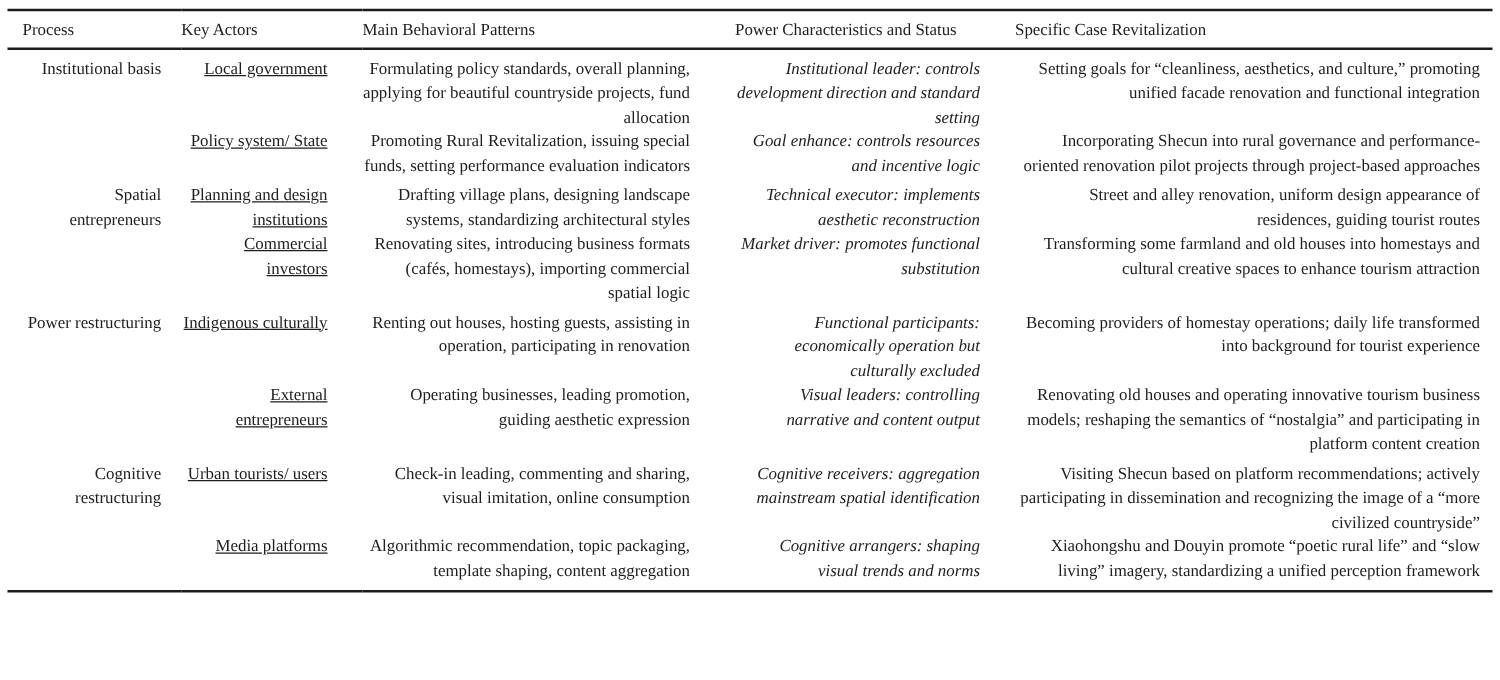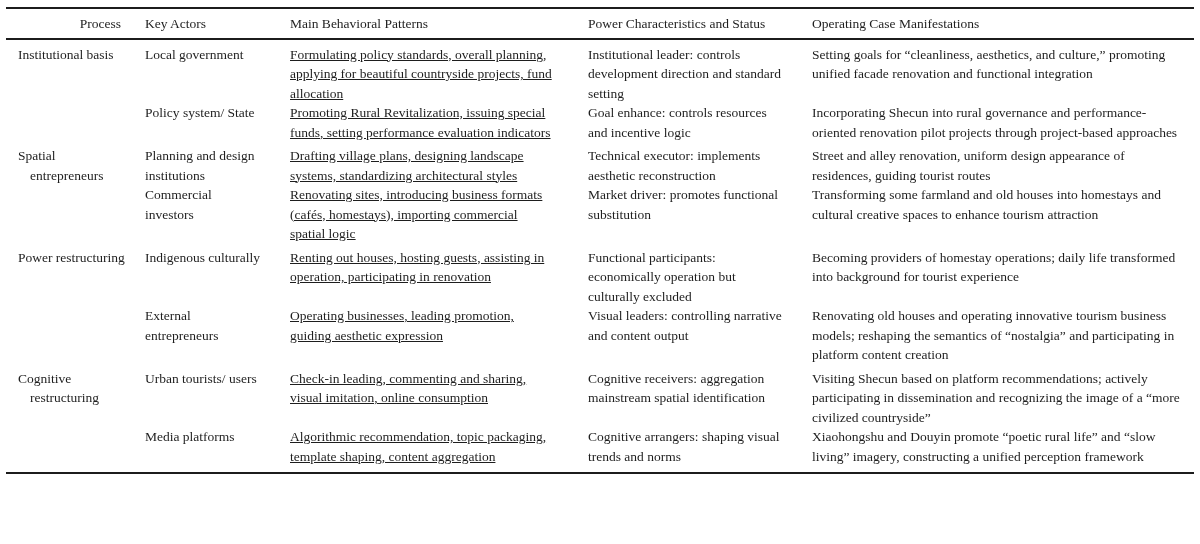--- a/index.html
+++ b/index.html
@@ -30,59 +30,60 @@
   col.c4 { width: 224px; }
   col.c5 { width: 382px; }
 
   thead th {
     font-weight: normal;
     text-align: left;
     vertical-align: top;
     padding: 5px 24px 4px 0;
     border-bottom: 2px solid #1c1c1c;
   }
-  thead th.col-process { padding-left: 12px; text-align: right; }
+  thead th.col-process { padding-left: 12px; }
 
   tbody td {
     vertical-align: top;
     padding: 0 0 0 0;
+    text-align: right;
   }
   tbody tr.group-start td { padding-top: 4px; }
   tbody tr:first-child td { padding-top: 5px; }
   tbody tr:last-child td { padding-bottom: 6px; }
 
   td.cell-process {
     padding-left: 24px;   
     padding-right: 16px;
     text-indent: -12px;
   }
-  td.cell-actor    { padding-right: 28px; }
-  td.cell-behavior { padding-right: 36px; text-decoration: underline; }
-  td.cell-power    { padding-right: 28px; }
+  td.cell-actor    { padding-right: 28px; text-decoration: underline; }
+  td.cell-behavior { padding-right: 36px; }
+  td.cell-power    { padding-right: 28px; font-style: italic; }
   td.cell-case     { padding-right: 10px; }
 </style>
 </head>
 <body>
 
 <div class="table-wrap">
   <table class="paper-table">
     <colgroup>
       <col class="c1">
         <col class="c2">
         <col class="c3">
         <col class="c4">
         <col class="c5">
     </colgroup>
     <thead>
       <tr>
         <th class="col-process">Process</th>
         <th>Key Actors</th>
         <th>Main Behavioral Patterns</th>
         <th>Power Characteristics and Status</th>
-        <th>Operating Case Manifestations</th>
+        <th>Specific Case Revitalization</th>
       </tr>
     </thead>
     <tbody>
 
       <tr class="group-start">
         <td class="cell-process" rowspan="2">Institutional basis</td>
         <td class="cell-actor">Local government</td>
         <td class="cell-behavior">Formulating policy standards, overall planning, applying for beautiful countryside projects, fund allocation</td>
         <td class="cell-power">Institutional leader: controls development direction and standard setting</td>
         <td class="cell-case">Setting goals for “cleanliness, aesthetics, and culture,” promoting unified facade renovation and functional integration</td>
@@ -126,17 +127,17 @@
         <td class="cell-process" rowspan="2">Cognitive restructuring</td>
         <td class="cell-actor">Urban tourists/ users</td>
         <td class="cell-behavior">Check-in leading, commenting and sharing, visual imitation, online consumption</td>
         <td class="cell-power">Cognitive receivers: aggregation mainstream spatial identification</td>
         <td class="cell-case">Visiting Shecun based on platform recommendations; actively participating in dissemination and recognizing the image of a “more civilized countryside”</td>
       </tr>
       <tr>
         <td class="cell-actor">Media platforms</td>
         <td class="cell-behavior">Algorithmic recommendation, topic packaging, template shaping, content aggregation</td>
         <td class="cell-power">Cognitive arrangers: shaping visual trends and norms</td>
-        <td class="cell-case">Xiaohongshu and Douyin promote “poetic rural life” and “slow living” imagery, constructing a unified perception framework</td>
+        <td class="cell-case">Xiaohongshu and Douyin promote “poetic rural life” and “slow living” imagery, standardizing a unified perception framework</td>
       </tr>
     </tbody>
   </table>
 </div>
 
 </body></html>

